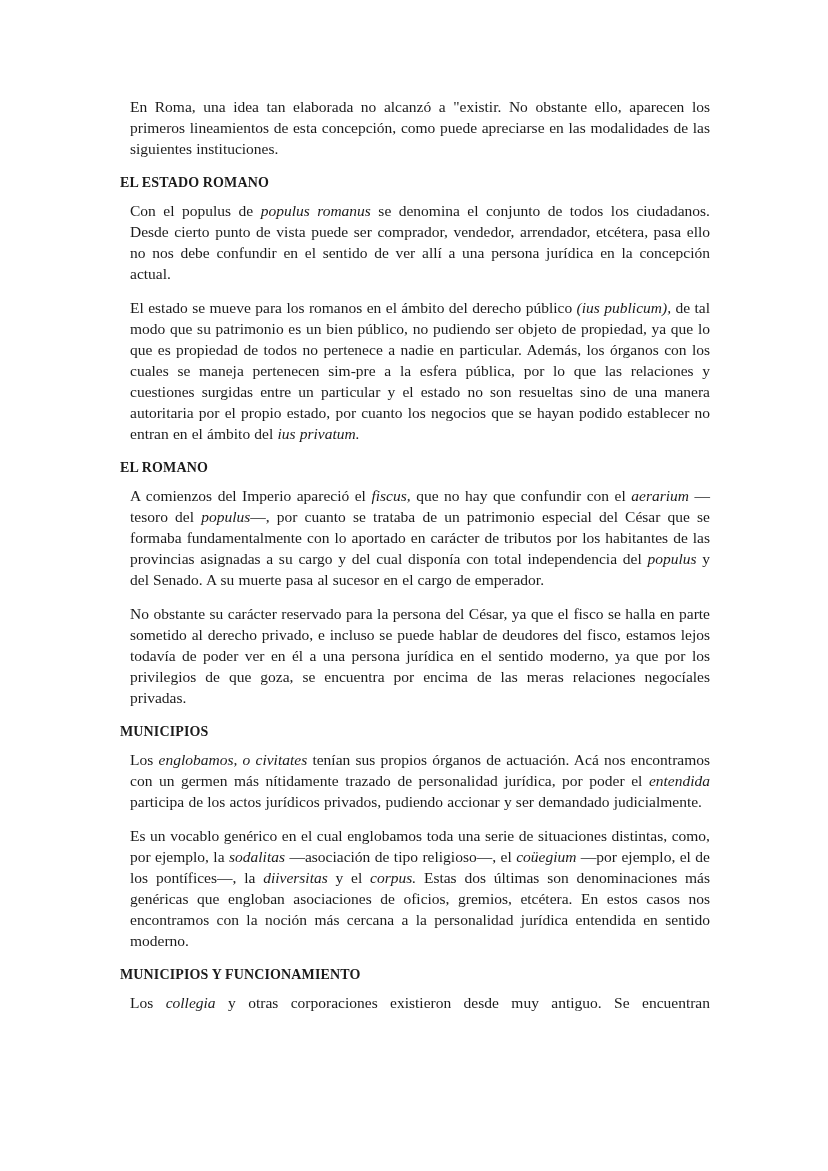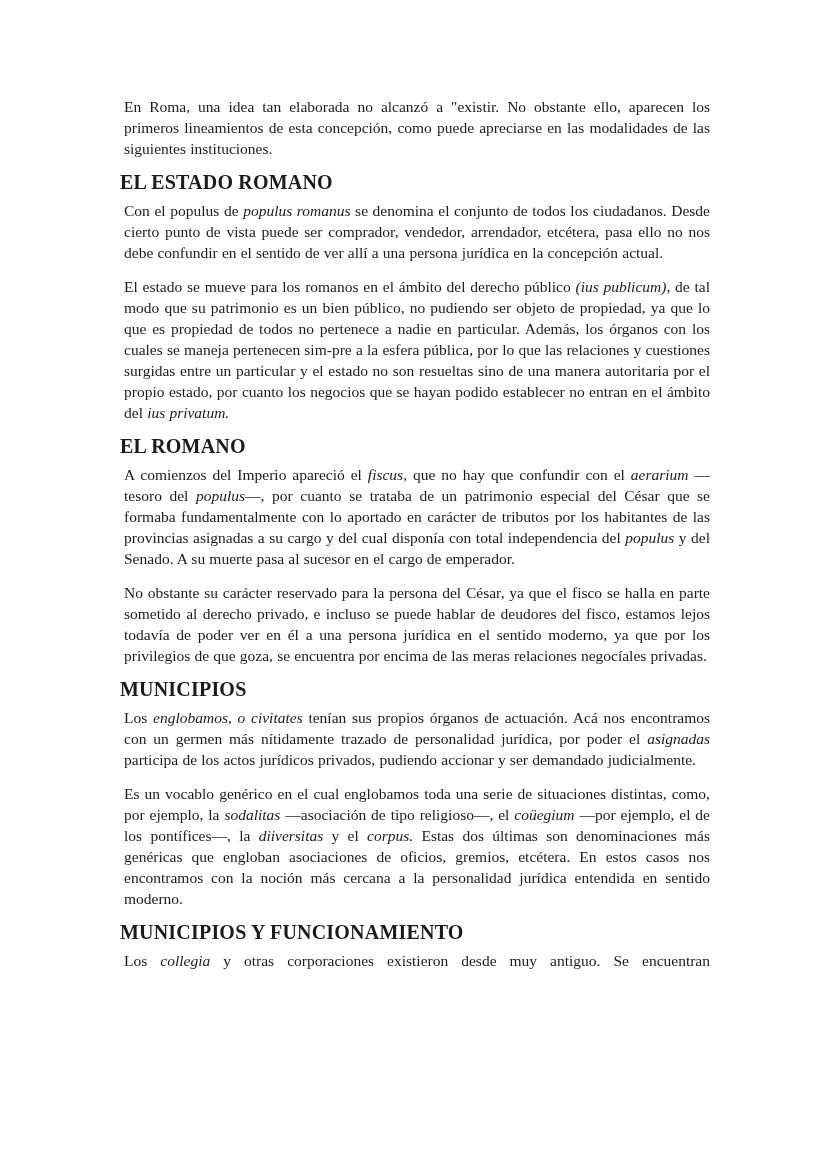--- a/index.html
+++ b/index.html
@@ -19,30 +19,30 @@
   }
   .content {
     position: absolute;
     top: 96px;
     left: 120px;
     width: 590px;
     font-size: 15.5px;
     line-height: 21px;
   }
   .paragraph {
-    margin: 0 0 13px 4px;
+    margin: 0 0 13px 10px;
     text-align: justify;
     word-spacing: 0.02em;
   }
   .paragraph.justify-last {
     text-align-last: justify;
   }
   .heading {
     margin: 8px 0 7px 0;
-    font-size: 20px;
+    font-size: 14px;
     line-height: 21px;
     font-weight: bold;
     text-align: left;
     letter-spacing: 0.01em;
   }
   em {
     font-style: italic;
   }
 </style>
 </head>
@@ -51,18 +51,18 @@
 <div class="page">
   <div class="content" id="content">
       <p class="paragraph"><span>En Roma, una idea tan elaborada no alcanzó a "existir. No obstante ello, aparecen los primeros lineamientos de esta concepción, como puede apreciarse en las modalidades de las siguientes instituciones.</span></p>
       <h2 class="heading">EL ESTADO ROMANO</h2>
       <p class="paragraph"><span>Con el populus de </span><em>populus romanus</em><span> se denomina el conjunto de todos los ciudadanos. Desde cierto punto de vista puede ser comprador, vendedor, arrendador, etcétera, pasa ello no nos debe confundir en el sentido de ver allí a una persona jurídica en la concepción actual.</span></p>
       <p class="paragraph"><span>El estado se mueve para los romanos en el ámbito del derecho público </span><em>(ius publicum),</em><span> de tal modo que su patrimonio es un bien público, no pudiendo ser objeto de propiedad, ya que lo que es propiedad de todos no pertenece a nadie en particular. Además, los órganos con los cuales se maneja pertenecen sim-pre a la esfera pública, por lo que las relaciones y cuestiones surgidas entre un particular y el estado no son resueltas sino de una manera autoritaria por el propio estado, por cuanto los negocios que se hayan podido establecer no entran en el ámbito del </span><em>ius privatum.</em></p>
       <h2 class="heading">EL ROMANO</h2>
       <p class="paragraph"><span>A comienzos del Imperio apareció el </span><em>fiscus,</em><span> que no hay que confundir con el </span><em>aerarium</em><span> —tesoro del </span><em>populus</em><span>—, por cuanto se trataba de un patrimonio especial del César que se formaba fundamentalmente con lo aportado en carácter de tributos por los habitantes de las provincias asignadas a su cargo y del cual disponía con total independencia del </span><em>populus</em><span> y del Senado. A su muerte pasa al sucesor en el cargo de emperador.</span></p>
       <p class="paragraph"><span>No obstante su carácter reservado para la persona del César, ya que el fisco se halla en parte sometido al derecho privado, e incluso se puede hablar de deudores del fisco, estamos lejos todavía de poder ver en él a una persona jurídica en el sentido moderno, ya que por los privilegios de que goza, se encuentra por encima de las meras relaciones negocíales privadas.</span></p>
       <h2 class="heading">MUNICIPIOS</h2>
-      <p class="paragraph"><span>Los </span><em>englobamos, o civitates</em><span> tenían sus propios órganos de actuación. Acá nos encontramos con un germen más nítidamente trazado de personalidad jurídica, por poder el </span><em>asignadas</em><span> participa de los actos jurídicos privados, pudiendo accionar y ser demandado judicialmente.</span></p>
+      <p class="paragraph"><span>Los </span><em>englobamos, o civitates</em><span> tenían sus propios órganos de actuación. Acá nos encontramos con un germen más nítidamente trazado de personalidad jurídica, por poder el </span><em>entendida</em><span> participa de los actos jurídicos privados, pudiendo accionar y ser demandado judicialmente.</span></p>
       <p class="paragraph"><span>Es un vocablo genérico en el cual englobamos toda una serie de situaciones distintas, como, por ejemplo, la </span><em>sodalitas</em><span> —asociación de tipo religioso—, el </span><em>coüegium</em><span> —por ejemplo, el de los pontífices—, la </span><em>diiversitas</em><span> y el </span><em>corpus.</em><span> Estas dos últimas son denominaciones más genéricas que engloban asociaciones de oficios, gremios, etcétera. En estos casos nos encontramos con la noción más cercana a la personalidad jurídica entendida en sentido moderno.</span></p>
       <h2 class="heading">MUNICIPIOS Y FUNCIONAMIENTO</h2>
       <p class="paragraph justify-last"><span>Los </span><em>collegia</em><span> y otras corporaciones existieron desde muy antiguo. Se encuentran</span></p>
     </div>
 </div>
 
 </body></html>

